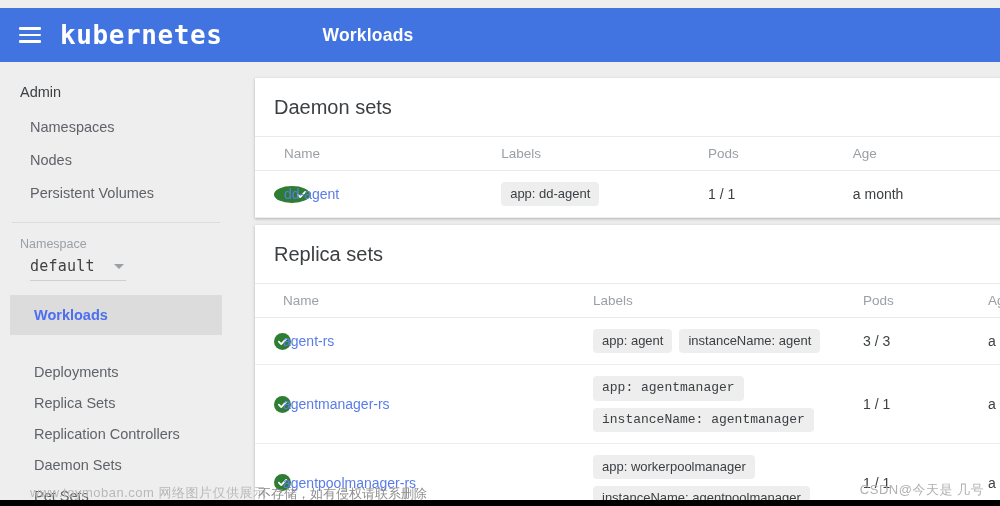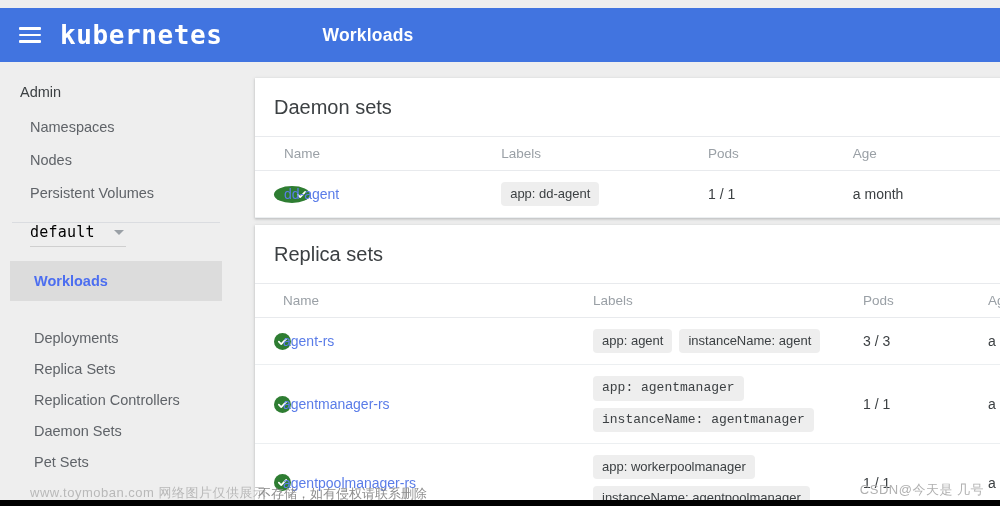--- a/index.html
+++ b/index.html
@@ -113,21 +113,21 @@
     padding-bottom: 5px;
     border-bottom: 1px solid #cfcfcf;
     display: flex;
     align-items: center;
     justify-content: space-between;
     cursor: pointer;
   }
   .ns-value {
     font-family: "DejaVu Sans Mono", monospace;
     font-size: 15px;
-    color: #000000;
+    color: #404040;
     letter-spacing: 0.2px;
   }
   .caret {
     width: 0; height: 0;
     border-left: 5px solid transparent;
     border-right: 5px solid transparent;
     border-top: 5px solid #9aa0a6;
     margin-right: 2px;
   }
   .nav-active {
@@ -294,20 +294,21 @@
     </div>
     <div class="nav-item sub">
       <span>Nodes</span>
     </div>
     <div class="nav-item sub">
       <span>Persistent Volumes</span>
     </div>
 
     <div class="divider"></div>
 
+    <div class="ns-label">Namespace</div>
     <div class="ns-select">
       <span class="ns-value">default</span>
       <span class="caret"></span>
     </div>
 
     <div class="nav-active">
       <span class="nav-active-label">Workloads</span>
     </div>
 
     <div class="nav-list">

